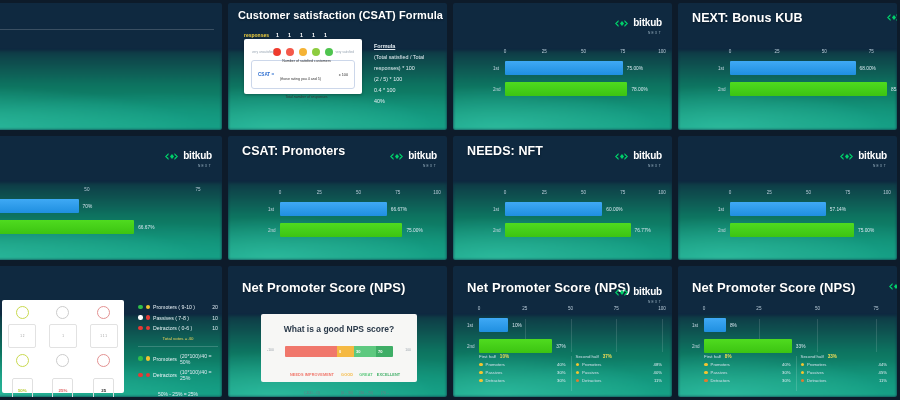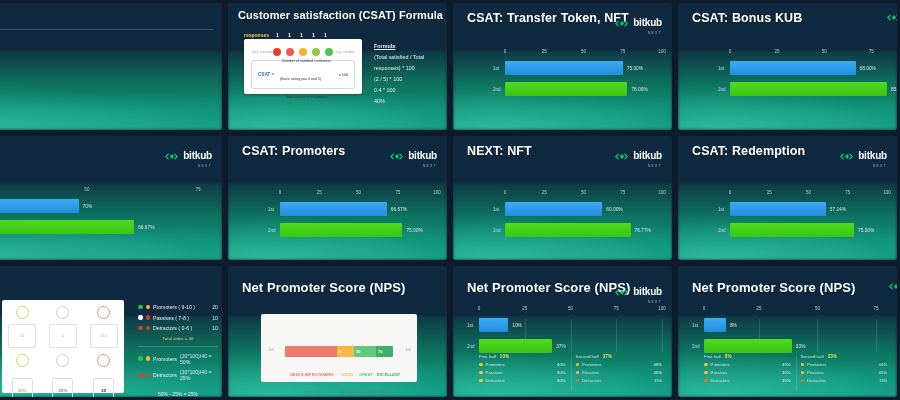--- a/index.html
+++ b/index.html
@@ -258,21 +258,20 @@
         <div>(2 / 5) * 100</div>
         <div>0.4 * 100</div>
         <div>40%</div>
       </div>
     </div>
   </div>
 
   <div class="slide">
     <div class="bg"></div>
     <div class="inner">
-      <div class="title">CSAT: Transfer Token, NFT</div>
       <div class="logo">
         <svg class="mark" viewBox="0 0 30 22">
           <path d="M2 11 L9 4 L9 8 L5 11 L9 14 L9 18 Z" fill="#00d26a"></path>
           <path d="M28 11 L21 18 L21 14 L25 11 L21 8 L21 4 Z" fill="#00d26a"></path>
           <path d="M12 11 L16 6 L20 11 L16 16 Z" fill="#00d26a"></path>
         </svg>
         <span>
           <span class="wordmark">bitkub</span>
           <span class="sub">NEXT</span>
         </span>
@@ -300,21 +299,21 @@
             <span class="val" style="left:78%">78.00%</span>
           </div>
         </div>
       </div>
     </div>
   </div>
 
   <div class="slide">
     <div class="bg"></div>
     <div class="inner">
-      <div class="title">CSAT: Bonus KUB</div>
+      <div class="title">NEXT: Bonus KUB</div>
       <div class="logo" style="right:-4px;">
         <svg class="mark" viewBox="0 0 30 22">
           <path d="M2 11 L9 4 L9 8 L5 11 L9 14 L9 18 Z" fill="#00d26a"></path>
           <path d="M28 11 L21 18 L21 14 L25 11 L21 8 L21 4 Z" fill="#00d26a"></path>
           <path d="M12 11 L16 6 L20 11 L16 16 Z" fill="#00d26a"></path>
         </svg>
       </div>
       <div class="chart">
         <div class="axis">
           <span class="tick" style="left:0%">0</span>
@@ -412,21 +411,21 @@
             <span class="val" style="left:78%">75.00%</span>
           </div>
         </div>
       </div>
     </div>
   </div>
 
   <div class="slide">
     <div class="bg"></div>
     <div class="inner">
-      <div class="title">NEXT: NFT</div>
+      <div class="title">NEEDS: NFT</div>
       <div class="logo">
         <svg class="mark" viewBox="0 0 30 22">
           <path d="M2 11 L9 4 L9 8 L5 11 L9 14 L9 18 Z" fill="#00d26a"></path>
           <path d="M28 11 L21 18 L21 14 L25 11 L21 8 L21 4 Z" fill="#00d26a"></path>
           <path d="M12 11 L16 6 L20 11 L16 16 Z" fill="#00d26a"></path>
         </svg>
         <span>
           <span class="wordmark">bitkub</span>
           <span class="sub">NEXT</span>
         </span>
@@ -454,21 +453,20 @@
             <span class="val" style="left:80%">76.77%</span>
           </div>
         </div>
       </div>
     </div>
   </div>
 
   <div class="slide">
     <div class="bg"></div>
     <div class="inner">
-      <div class="title">CSAT: Redemption</div>
       <div class="logo">
         <svg class="mark" viewBox="0 0 30 22">
           <path d="M2 11 L9 4 L9 8 L5 11 L9 14 L9 18 Z" fill="#00d26a"></path>
           <path d="M28 11 L21 18 L21 14 L25 11 L21 8 L21 4 Z" fill="#00d26a"></path>
           <path d="M12 11 L16 6 L20 11 L16 16 Z" fill="#00d26a"></path>
         </svg>
         <span>
           <span class="wordmark">bitkub</span>
           <span class="sub">NEXT</span>
         </span>
@@ -569,20 +567,21 @@
         <div class="nl-result">50% - 25% = 25%</div>
       </div>
     </div>
   </div>
 
   <div class="slide">
     <div class="bg"></div>
     <div class="inner">
       <div class="title big" style="top:14px;">Net Promoter Score (NPS)</div>
       <div class="nps-card">
+        <h4>What is a good NPS score?</h4>
         <span class="nps-end l">-100</span>
         <span class="nps-end r">100</span>
         <div class="nps-scale">
           <span class="nps-seg" style="width:50%;background:#f0776b;justify-content:flex-end;padding-right:2px;"></span>
           <span class="nps-seg" style="width:15%;background:#f5b942;justify-content:flex-start;padding-left:2px;">
             <span>0</span>
           </span>
           <span class="nps-seg" style="width:20%;background:#5ec97f;justify-content:flex-start;padding-left:2px;">
             <span>30</span>
           </span>

